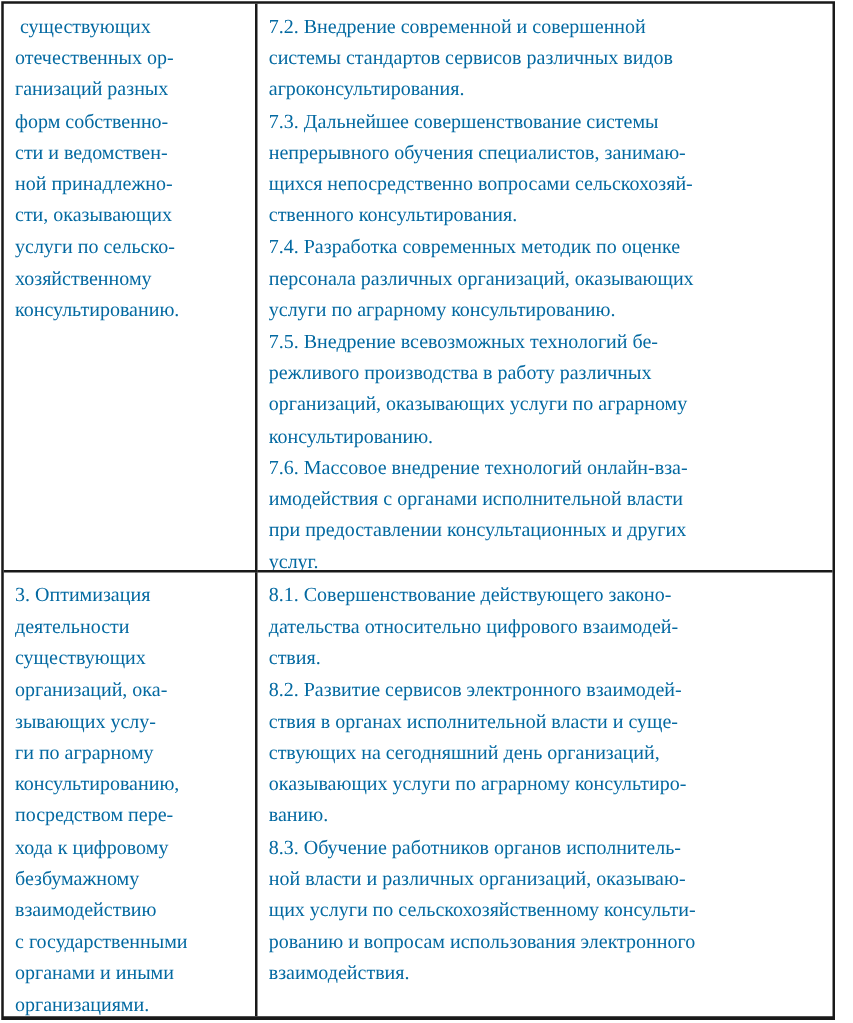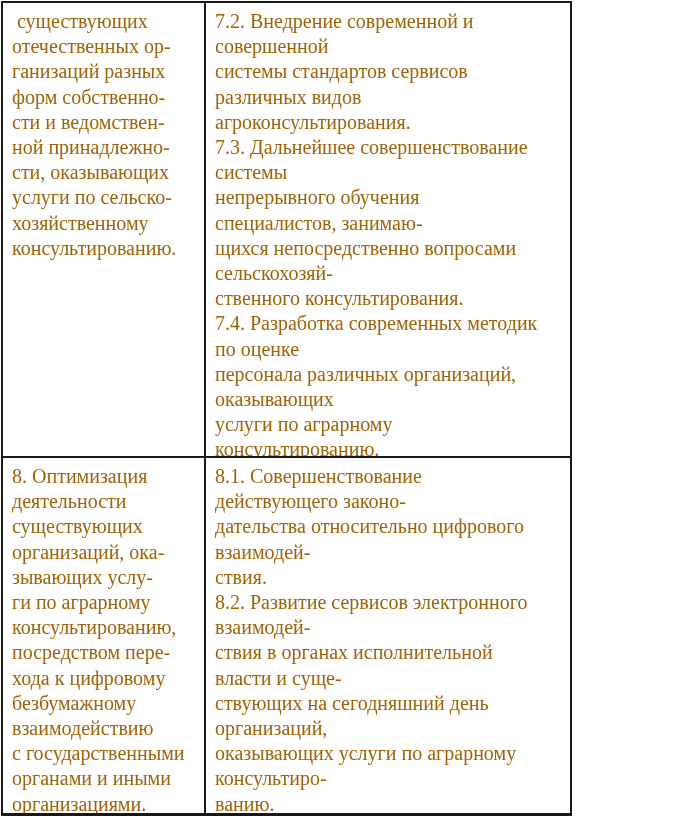--- a/index.html
+++ b/index.html
@@ -11,32 +11,32 @@
     width: 682px;
     height: 818px;
     box-sizing: border-box;
     background: #ffffff;
     position: relative;
   }
   .doc-table {
     position: absolute;
     left: 1px;
     top: 1px;
-    width: 571px;
+    width: 667px;
     height: 815px;
     box-sizing: border-box;
     border: 2px solid #191919;
     border-bottom-width: 3px;
     display: grid;
     grid-template-columns: 203px 1fr;
     grid-template-rows: 455px 1fr;
     font-family: "Liberation Serif", "DejaVu Serif", serif;
-    font-size: 20px;
+    font-size: 16px;
     line-height: 25.2px;
-    color: #a16207;
+    color: #0369a1;
   }
   .cell {
     box-sizing: border-box;
     white-space: pre-wrap;
     overflow: hidden;
     padding: 6px 4px 0 9px;
   }
   .col1 {
     border-right: 2px solid #191919;
   }
@@ -76,21 +76,21 @@
 услуги по аграрному консультированию.
 7.5. Внедрение всевозможных технологий бе-
 режливого производства в работу различных
 организаций, оказывающих услуги по аграрному
 консультированию.
 7.6. Массовое внедрение технологий онлайн-вза-
 имодействия с органами исполнительной власти
 при предоставлении консультационных и других
 услуг.</div>
 
-    <div class="cell col1">8. Оптимизация
+    <div class="cell col1">3. Оптимизация
 деятельности
 существующих
 организаций, ока-
 зывающих услу-
 ги по аграрному
 консультированию,
 посредством пере-
 хода к цифровому
 безбумажному
 взаимодействию

